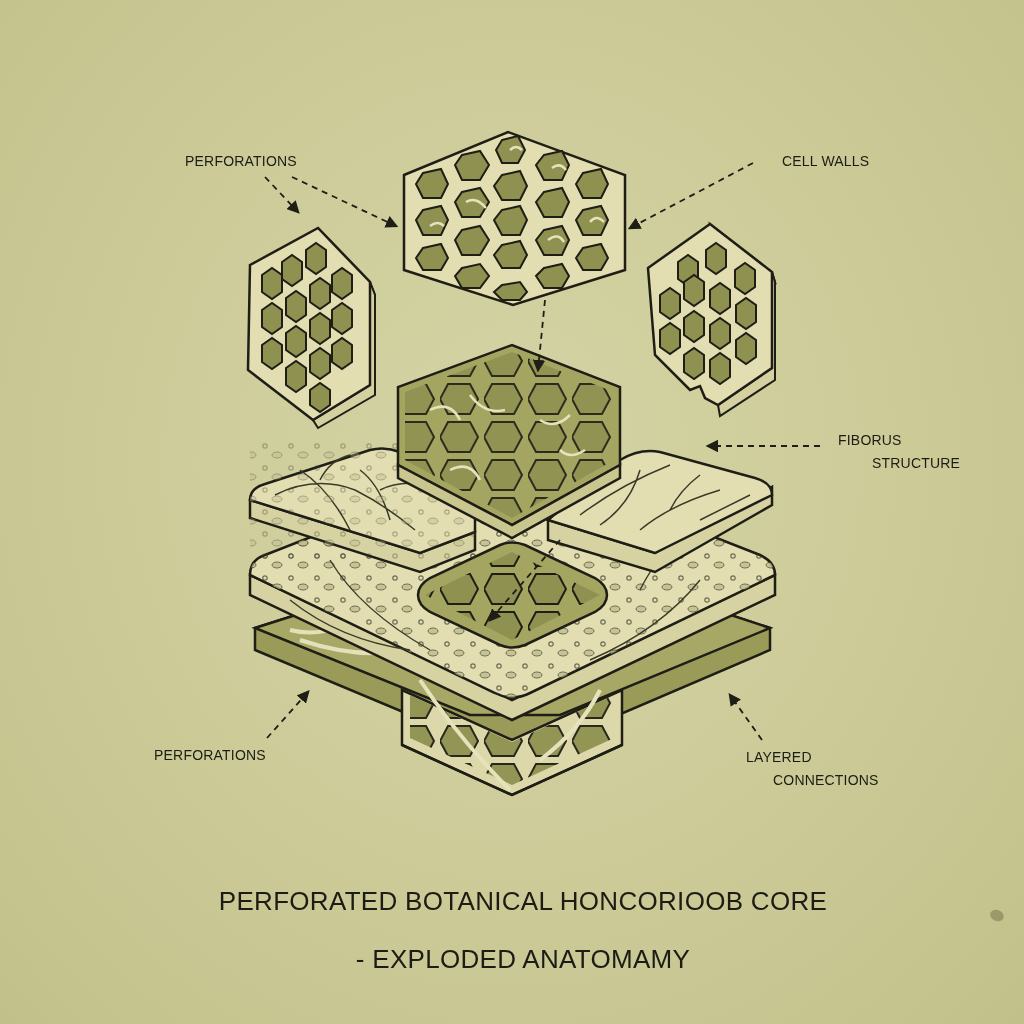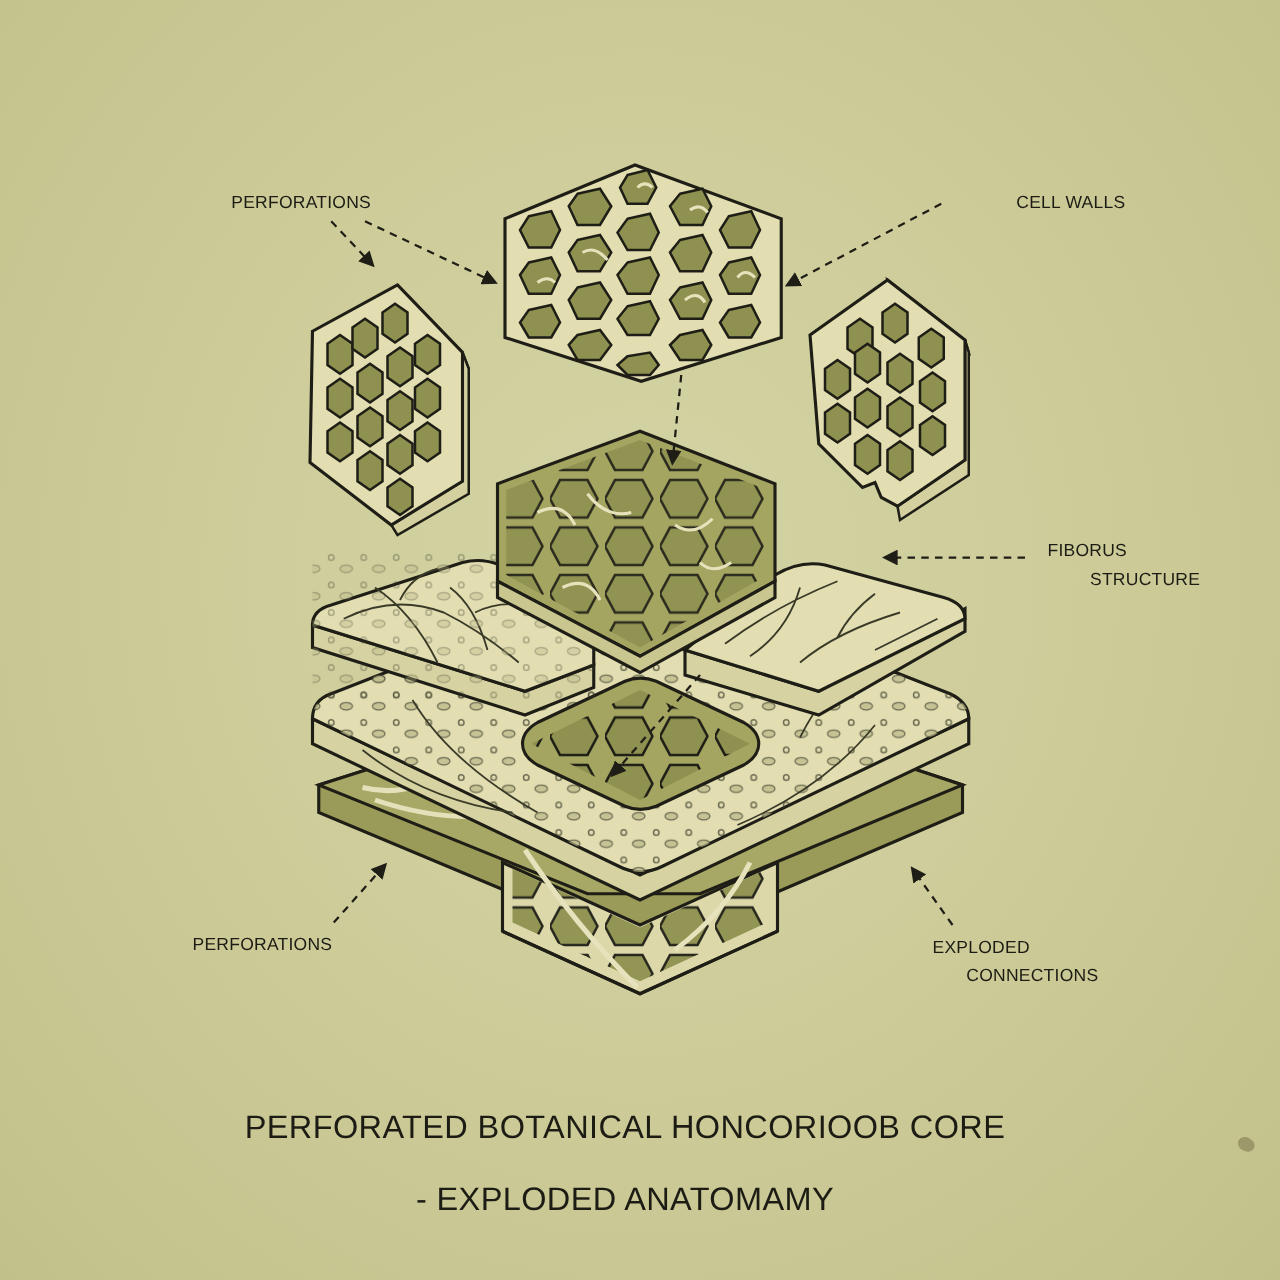--- a/index.html
+++ b/index.html
@@ -11,21 +11,21 @@
     color: #1c1c14;
   }
   .canvas { position: absolute; left: 0; top: 0; width: 1024px; height: 1024px; }
   .label {
     position: absolute; font-size: 14px; letter-spacing: 0.2px;
     line-height: 24px; white-space: nowrap;
   }
   .label.multi { text-align: left; }
   .title {
     position: absolute; left: 0; width: 1000px; text-align: center;
-    font-size: 26px; line-height: 34px; letter-spacing: 0.3px;
+    font-size: 26px; line-height: 34px; letter-spacing: 0.3px; padding-left: 23px;
   }
   .speck {
     position: absolute; left: 990px; top: 910px; width: 14px; height: 11px;
     border-radius: 50%; background: #8e8a5e; opacity: 0.75; transform: rotate(25deg);
   }
 </style>
 </head>
 <body>
 
 <svg class="canvas" viewBox="0 0 1024 1024" xmlns="http://www.w3.org/2000/svg">
@@ -161,23 +161,23 @@
     <line x1="753" y1="163" x2="630" y2="228" marker-end="url(#arrow)"></line>
     <line x1="545" y1="300" x2="538" y2="370" marker-end="url(#arrow)"></line>
     <line x1="820" y1="446" x2="708" y2="446" marker-end="url(#arrow)"></line>
     <line x1="560" y1="540" x2="490" y2="620" marker-end="url(#arrow)"></line>
     <line x1="267" y1="738" x2="308" y2="692" marker-end="url(#arrow)"></line>
     <line x1="762" y1="740" x2="730" y2="695" marker-end="url(#arrow)"></line>
   </g>
 </svg>
 
 <div class="label" style="left:185px; top:149px;">PERFORATIONS</div>
-<div class="label" style="left:813px; top:149px;">CELL WALLS</div>
+<div class="label" style="left:782px; top:149px;">CELL WALLS</div>
 <div class="label multi" style="left:838px; top:428px;">FIBORUS</div>
 <div class="label multi" style="left:872px; top:451px;">STRUCTURE</div>
 <div class="label" style="left:154px; top:743px;">PERFORATIONS</div>
-<div class="label multi" style="left:746px; top:745px;">EXPLODED</div>
+<div class="label multi" style="left:746px; top:745px;">LAYERED</div>
 <div class="label multi" style="left:733px; top:768px;margin-left:40px;">CONNECTIONS</div>
 
 <div class="title" style="top:884px;">PERFORATED BOTANICAL HONCORIOOB CORE</div>
 <div class="title" style="top:918px;margin-top:24px;">- EXPLODED ANATOMAMY</div>
 
 <div class="speck"></div>
 
 </body></html>

